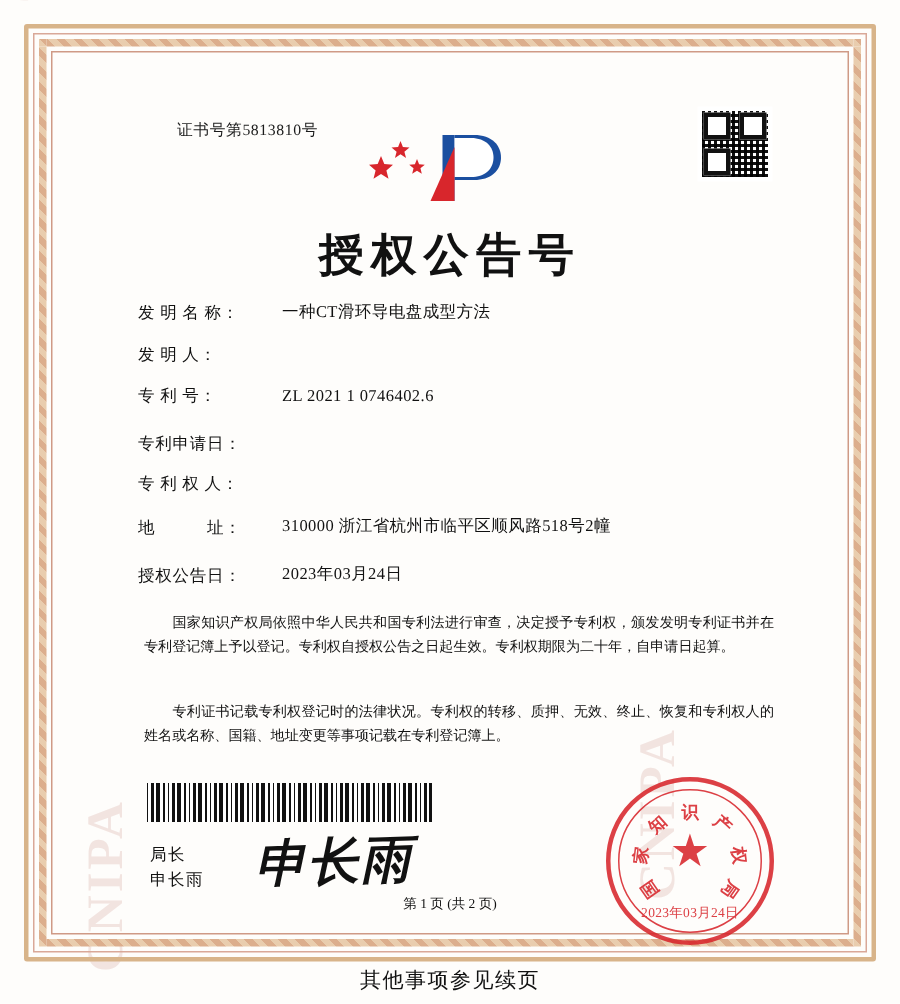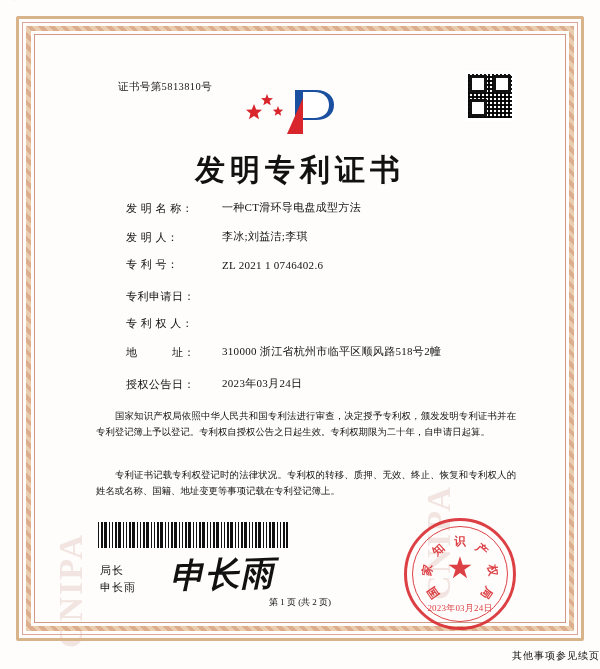--- a/index.html
+++ b/index.html
@@ -102,21 +102,20 @@
   .field{
     display:flex;align-items:flex-end;
     margin-bottom:12.5px;
     font-family:"Liberation Serif",serif;
     font-size:11px;color:#111;
   }
   .f-label{
     width:96px;flex:0 0 96px;
     letter-spacing:.5px;
     white-space:nowrap;
-    margin-left:34px;
   }
   .f-value{
     flex:1;
     padding-bottom:1px;
     letter-spacing:.3px;
   }
   .spacer{height:4px;}
 
   
   .para{
@@ -186,23 +185,23 @@
   }
 
   .page-no{
     position:absolute;left:0;right:0;bottom:8px;
     text-align:center;
     font-family:"Liberation Serif",serif;
     font-size:9px;color:#111;
   }
   .footer-note{
     position:absolute;left:0;right:0;bottom:6px;
-    text-align:right;
+    text-align:center;
     font-family:Liberation Mono, monospace;
-    font-size:10px;color:#111;letter-spacing:1px;
+    font-size:14px;color:#111;letter-spacing:1px;
   }
 </style>
 </head>
 <body>
 
 <div class="page">
 
   <div class="wm wm-1">CNIPA</div>
   <div class="wm wm-2">CNIPA</div>
   <div class="wm wm-3">CNIPA</div>
@@ -229,30 +228,29 @@
           <polygon points="27,10 28.6,14 33,14.3 29.6,17.1 30.7,21.3 27,18.9 23.3,21.3 24.4,17.1 21,14.3 25.4,14"></polygon>
           <polygon points="38,22 39.4,25.5 43.2,25.8 40.3,28.2 41.2,31.8 38,29.8 34.8,31.8 35.7,28.2 32.8,25.8 36.6,25.5"></polygon>
         </g>
         <path d="M55 6 L63 6 L63 50 L55 50 Z" fill="#1b4fa0"></path>
         <path d="M63 6 L76 6 C88 6 94 13 94 21 C94 30 87 36 76 36 L63 36 Z" fill="#1b4fa0"></path>
         <path d="M63 8 L74 8 C84 8 89 14 89 21 C89 29 83 34 74 34 L63 34 Z" fill="#ffffff"></path>
         <path d="M47 50 L63 14 L63 50 Z" fill="#d8262c"></path>
       </svg>
     </div>
 
-    <div class="title">发明专利证书</div>
+    <div class="title">授权公告号</div>
 
     <div class="fields">
       <div class="field">
         <div class="f-label">发 明 名 称：</div>
         <div class="f-value">一种CT滑环导电盘成型方法</div>
       </div>
       <div class="field">
         <div class="f-label">发 明 人：</div>
-        <div class="f-value">李冰;刘益洁;李琪</div>
       </div>
       <div class="field">
         <div class="f-label">专 利 号：</div>
         <div class="f-value">ZL 2021 1 0746402.6</div>
       </div>
       <div class="spacer"></div>
       <div class="field">
         <div class="f-label">专利申请日：</div>
       </div>
       <div class="field">

